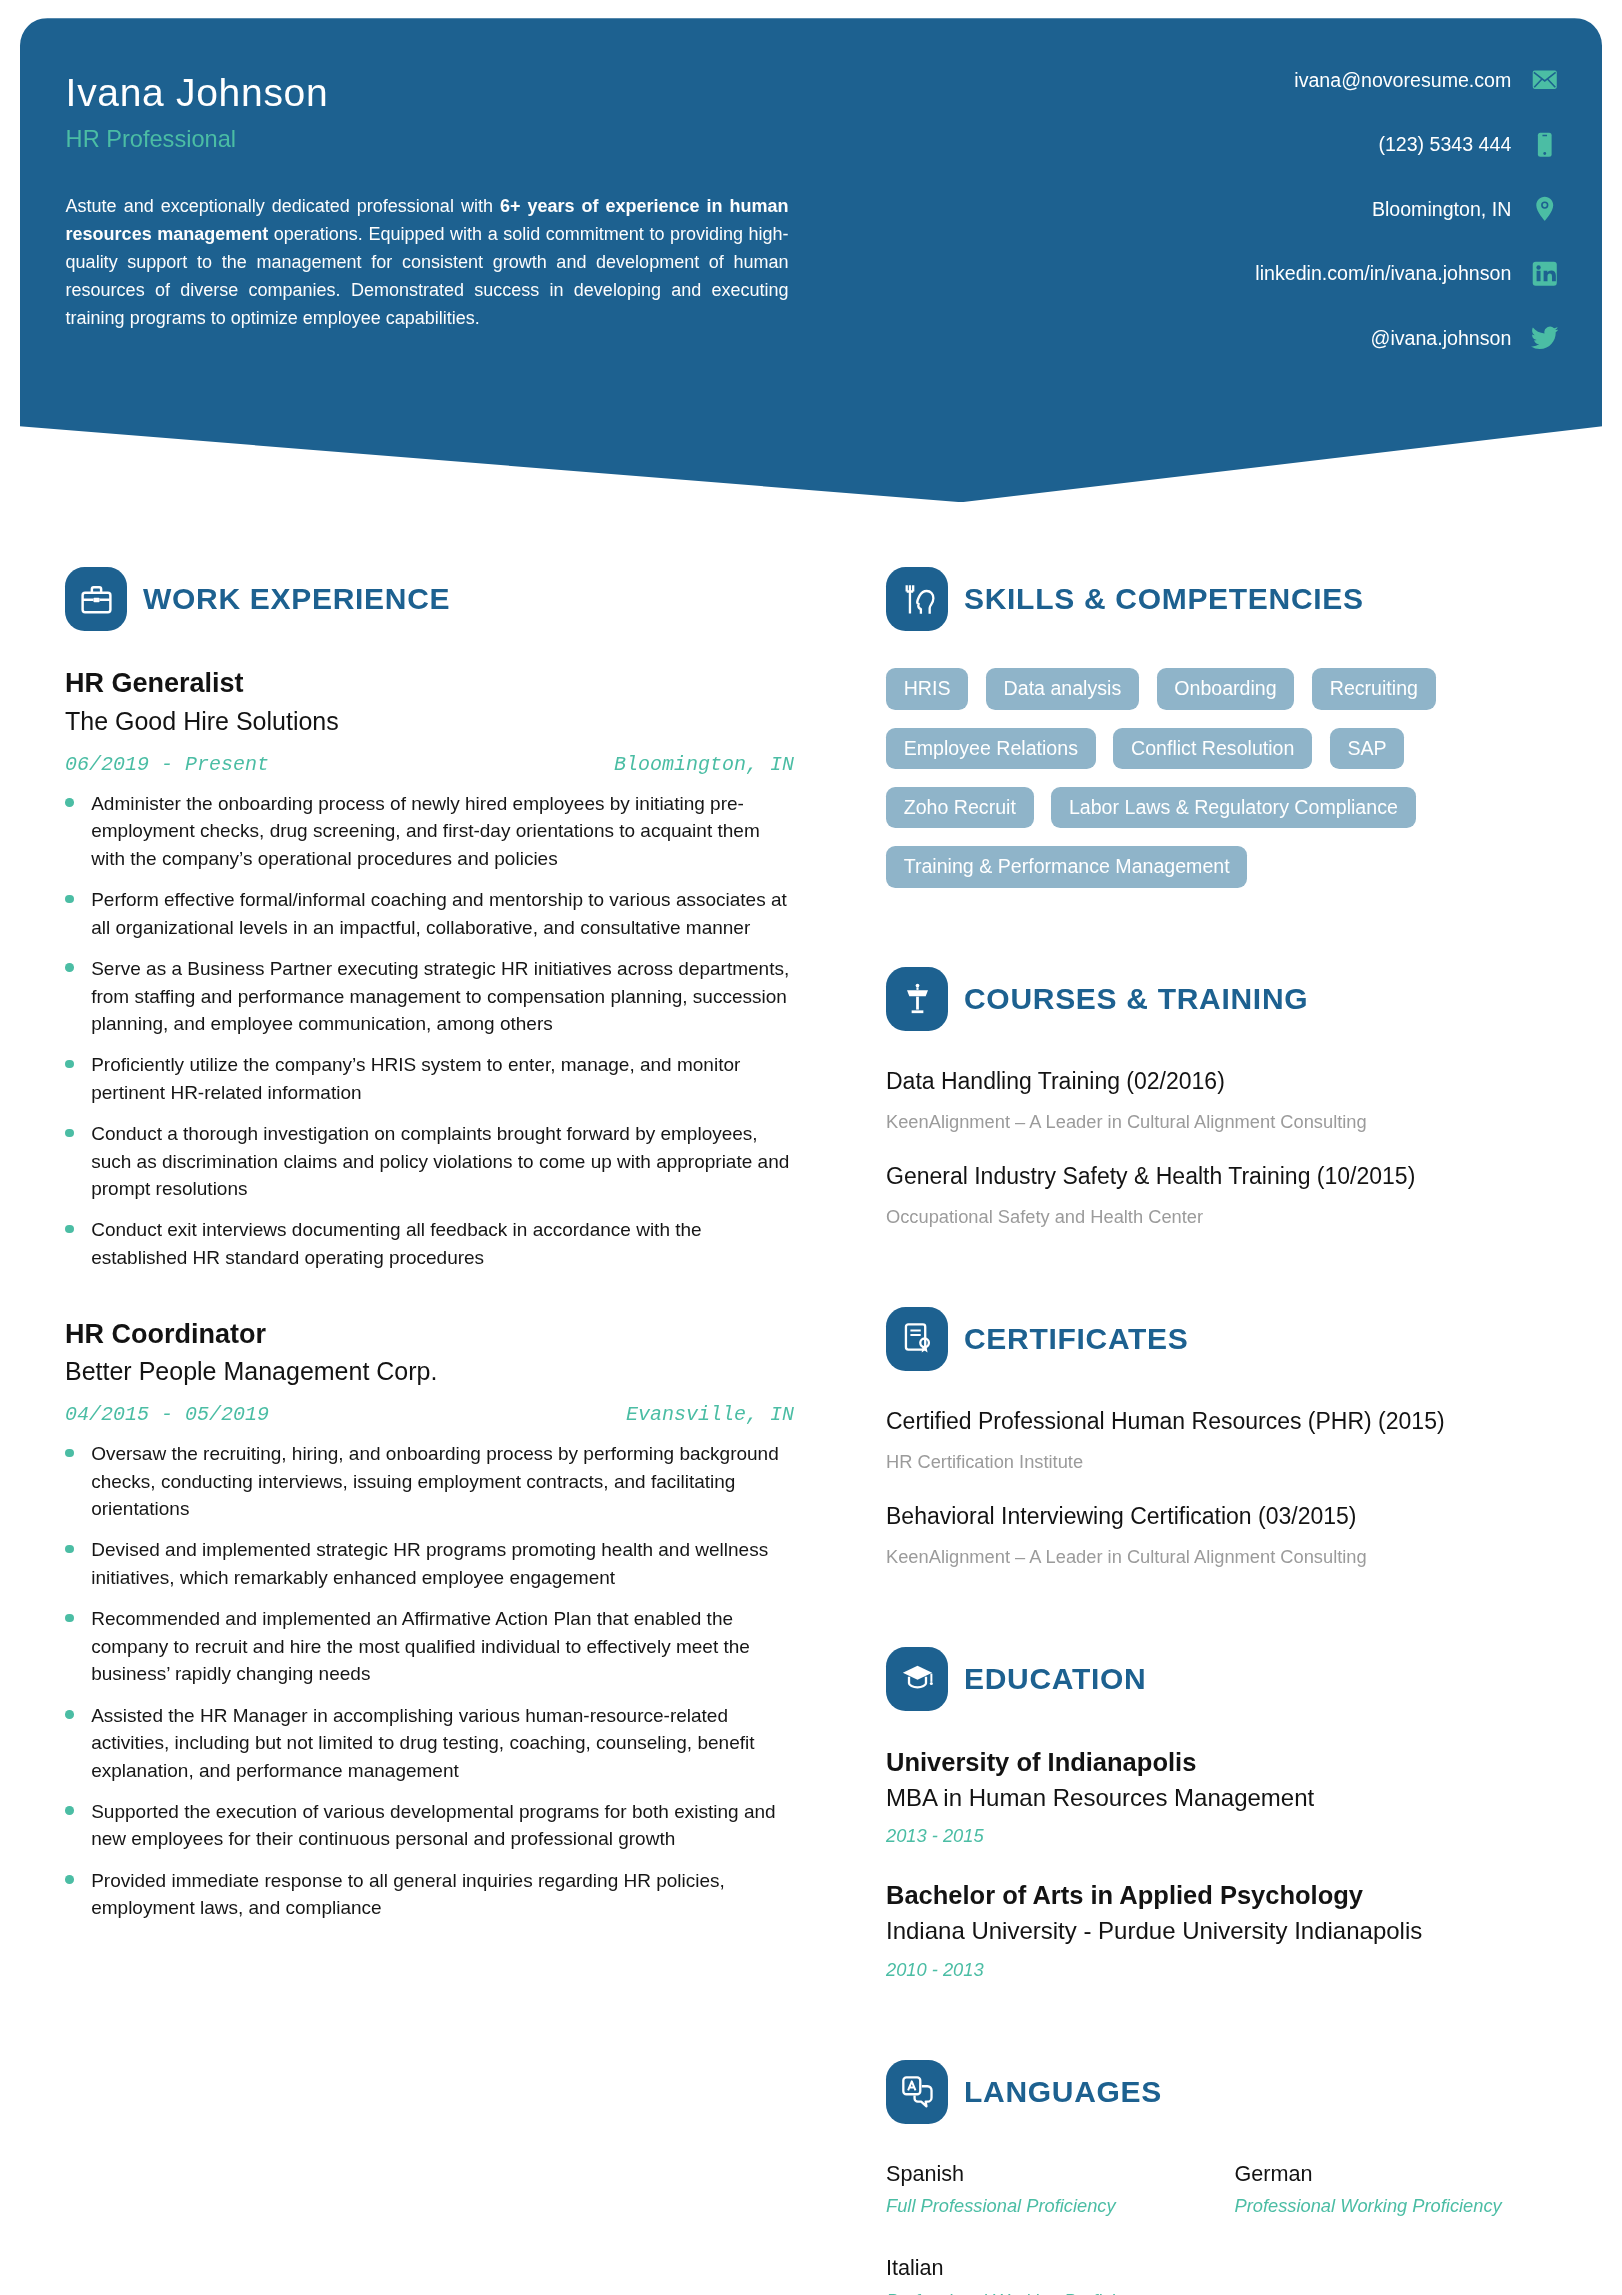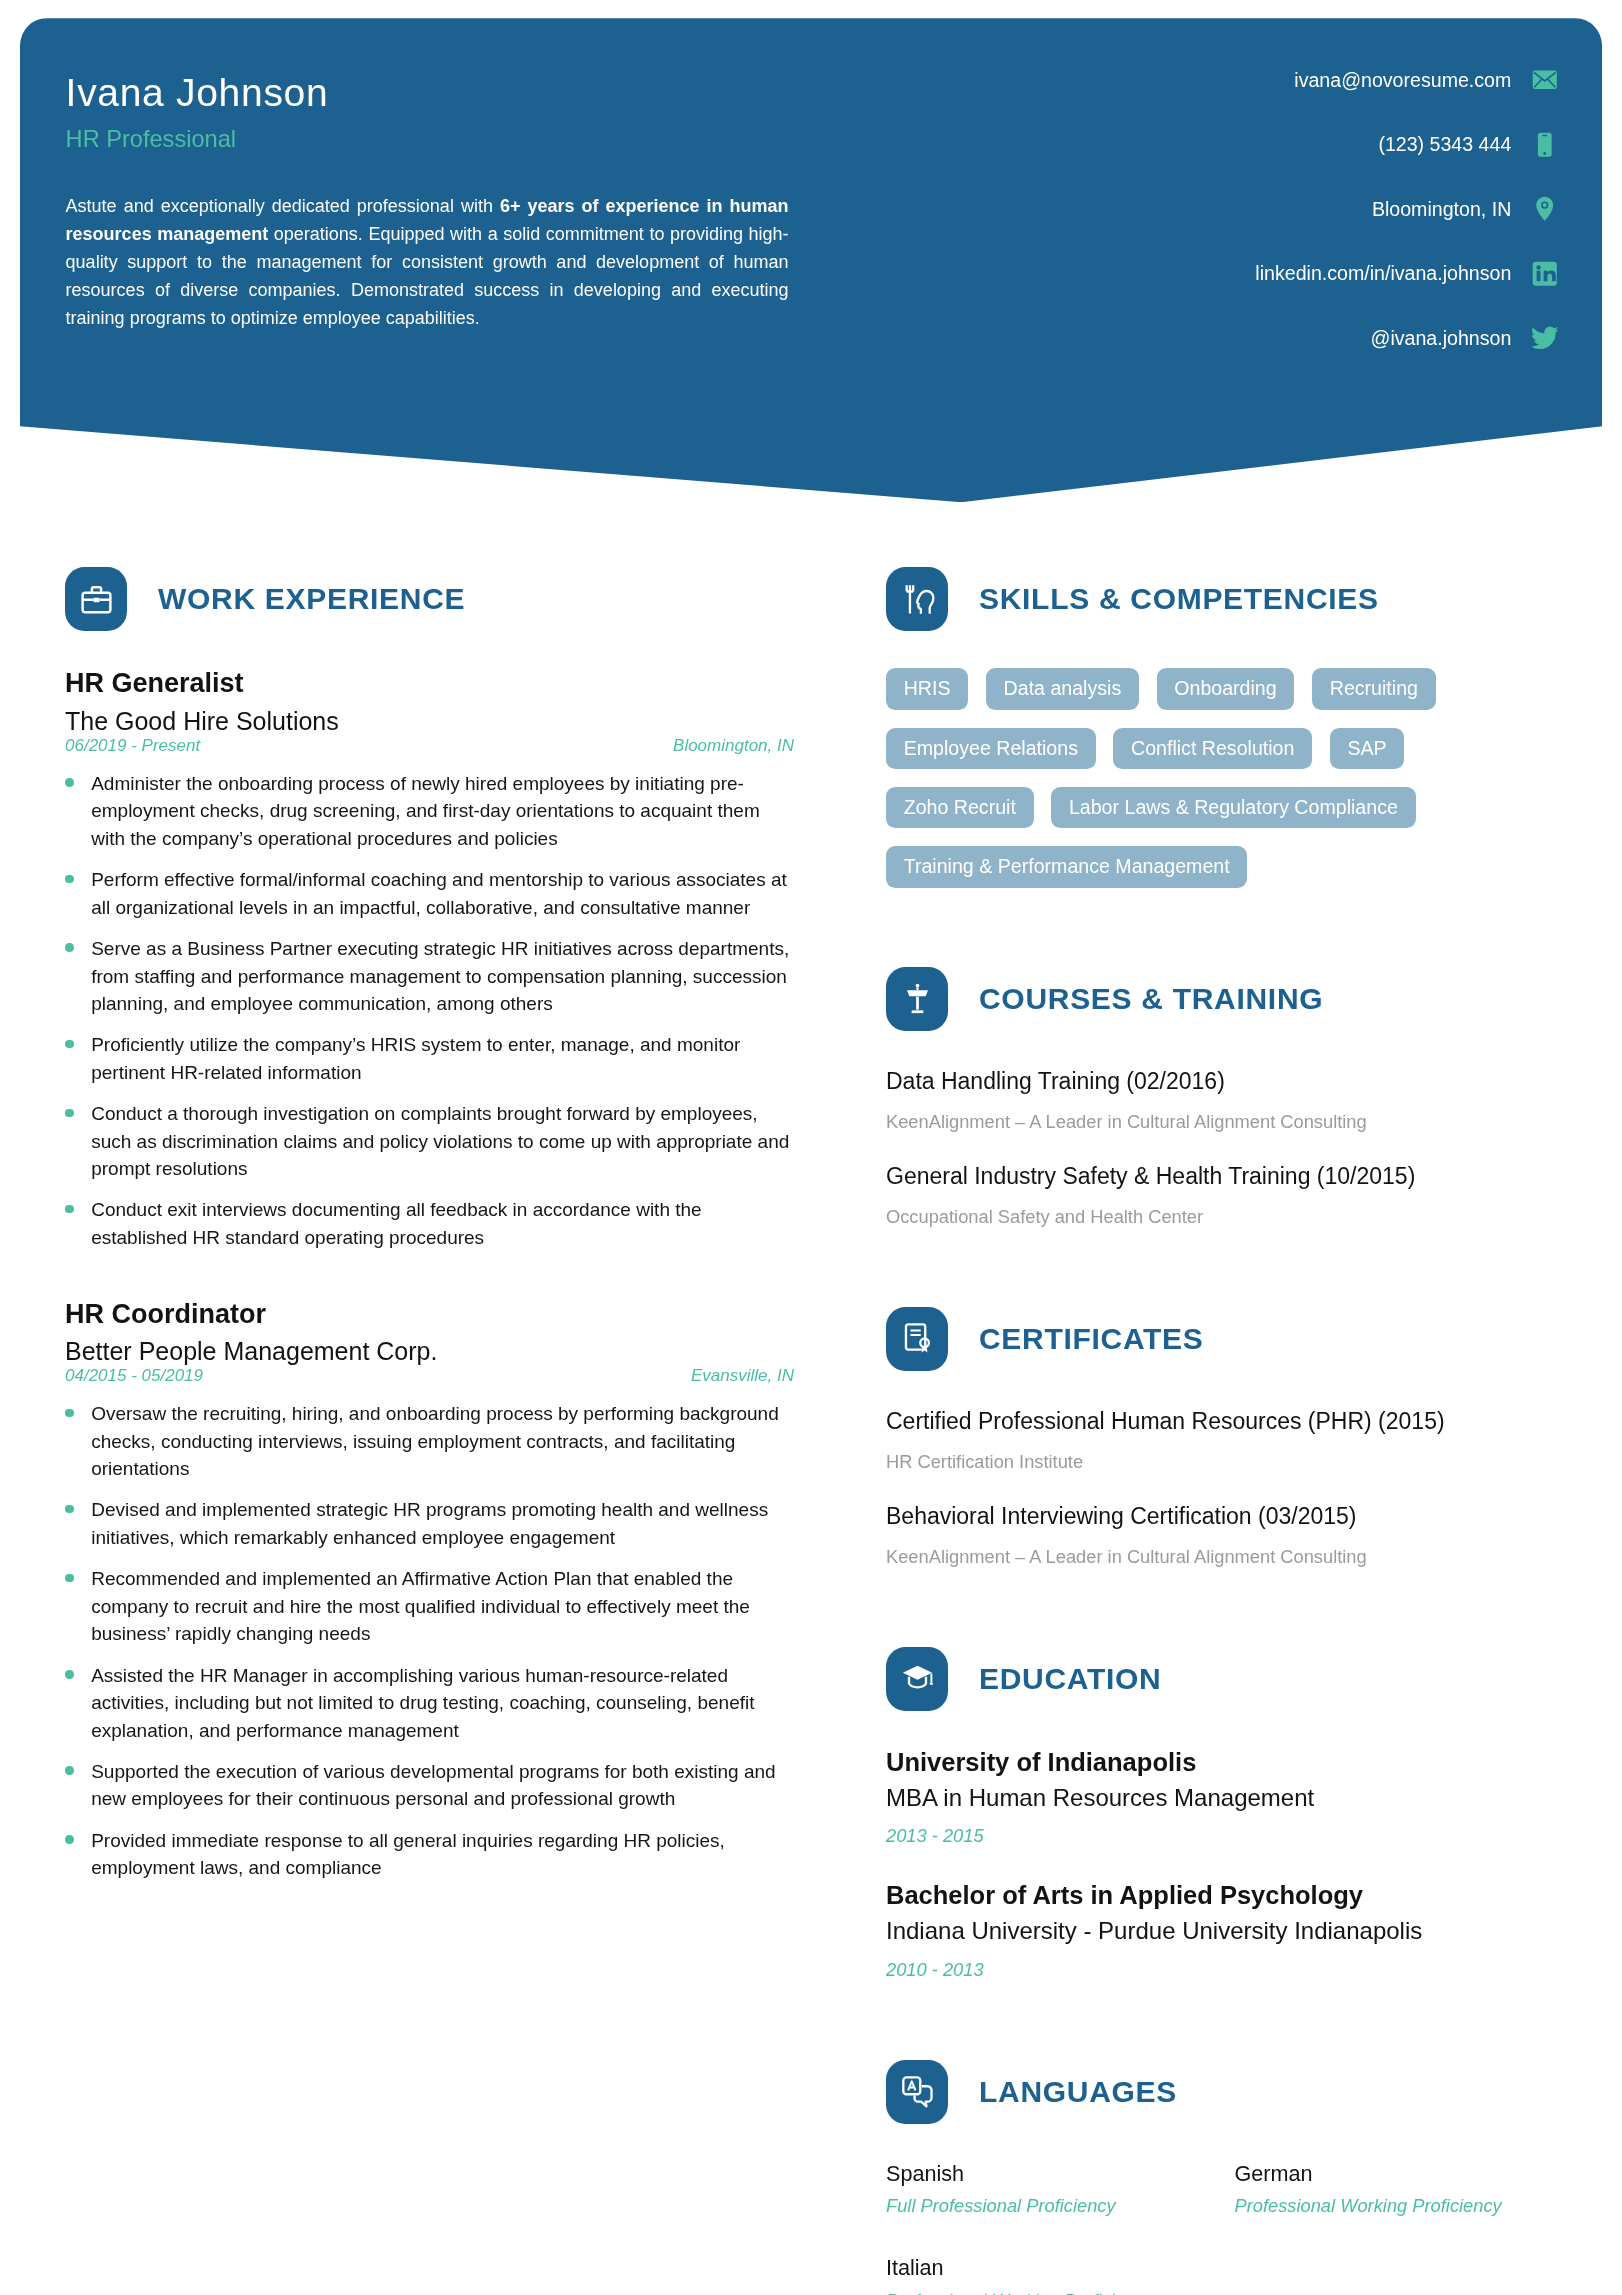--- a/index.html
+++ b/index.html
@@ -33,34 +33,34 @@
   .contact-row{display:flex;align-items:center;gap:19.6px;}
   .contact-text{color:#fff;font-size:19.6px;white-space:nowrap;}
   .contact-icon{width:27.5px;height:27.5px;flex:0 0 27.5px;}
   .contact-icon svg{width:100%;height:100%;display:block;}
 
   
   .columns{display:flex;gap:92px;padding:0 65px;margin-top:65px;align-items:flex-start;}
   .col-left{width:729px;flex:0 0 729px;}
   .col-right{flex:1;min-width:0;}
 
-  .sec-head{display:flex;align-items:center;gap:31px;margin-bottom:37px;}
+  .sec-head{display:flex;align-items:center;gap:16px;margin-bottom:37px;}
   .badge{width:62px;height:64px;border-radius:19.6px;background:var(--header-blue,#1D6190);
          display:flex;align-items:center;justify-content:center;flex:0 0 62px;}
   .badge svg{width:37px;height:37px;display:block;}
   .sec-title{font-size:30px;font-weight:700;color:var(--heading-blue,#1D6190);letter-spacing:0.7px;}
 
   .section+.section{margin-top:79px;}
 
   
   .job+.job{margin-top:47px;}
   .job-title{font-size:27px;font-weight:700;color:#131313;}
   .job-company{font-size:25px;font-weight:400;color:#131313;margin-top:7.9px;}
-  .job-meta{display:flex;justify-content:space-between;align-items:baseline;
-            font-size:17px;font-style:italic;color:var(--accent-teal,#4BBDA4);}
+  .job-meta{display:flex;justify-content:space-between;align-items:baseline;margin-top:17px;
+            font-size:20px;font-style:italic;color:var(--accent-teal,#4BBDA4);font-family:Liberation Mono, monospace;}
   .bullets{list-style:none;margin-top:9.2px;}
   .bullet{display:flex;gap:17.7px;margin-top:13.7px;font-size:19px;line-height:1.45;color:#161616;}
   .bullet::before{content:"";flex:0 0 8.5px;width:8.5px;height:8.5px;border-radius:50%;
                   background:var(--accent-teal,#4BBDA4);margin-top:8.5px;}
 
   
   .chips{display:flex;flex-wrap:wrap;gap:17.7px;align-items:center;}
   .chip{background:var(--chip-blue,#8FB4C9);color:#fff;font-size:19.6px;line-height:1;
         padding:11px 17.7px;border-radius:9.2px;white-space:nowrap;}
 

